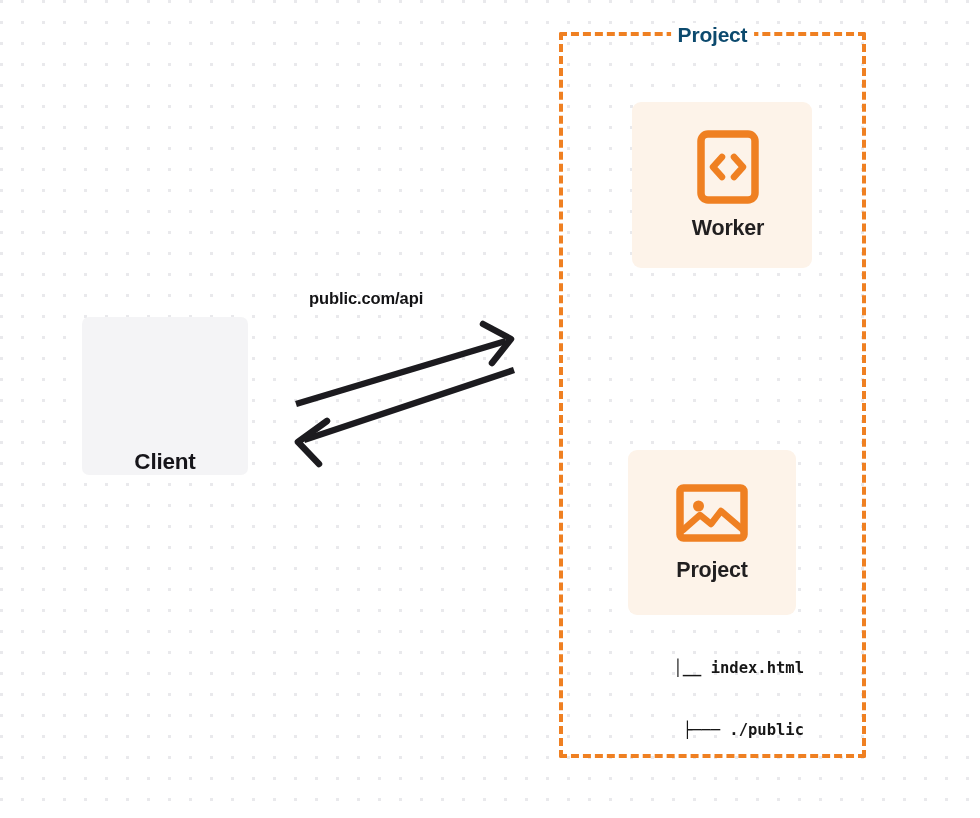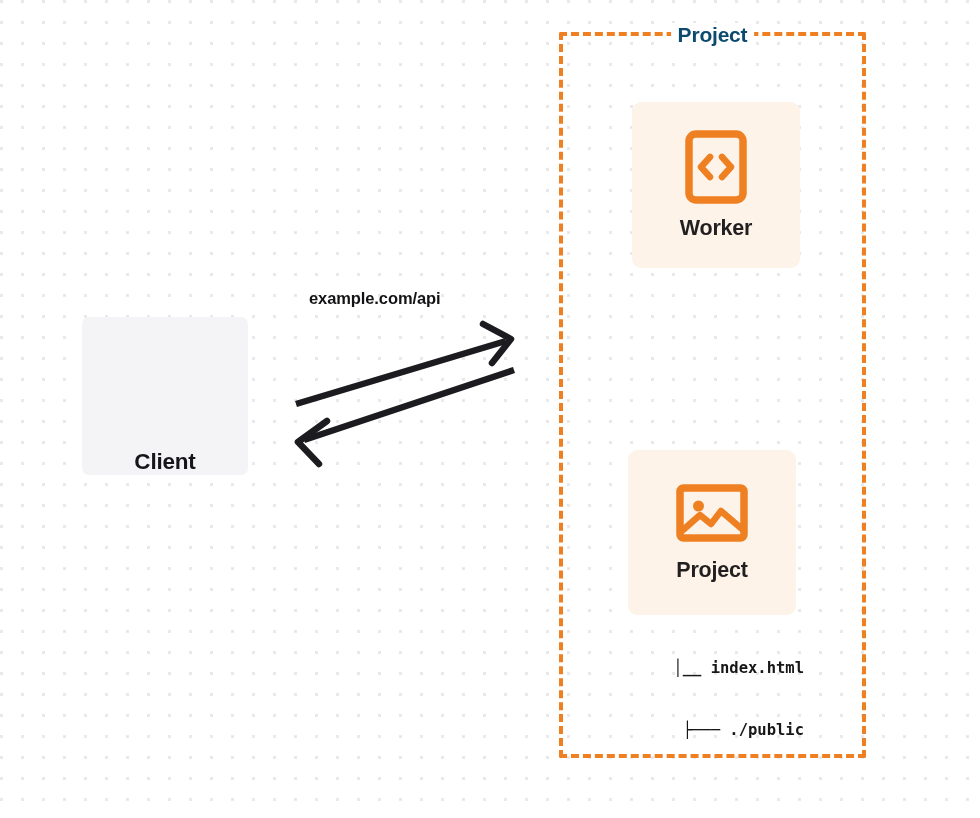--- a/index.html
+++ b/index.html
@@ -78,20 +78,21 @@
     border-radius: 9px;
     display: flex;
     flex-direction: column;
     align-items: center;
     justify-content: center;
   }
   #worker-card {
     left: 632px;
     top: 102px;
     height: 166px;
+    padding-left: 12px;
   }
   #assets-card {
     left: 628px;
     top: 450px;
     height: 165px;
   }
   .service-card .card-icon {
     display: block;
     line-height: 0;
   }
@@ -139,21 +140,21 @@
 </style>
 </head>
 <body>
 
 <div id="canvas">
 
   <div id="client-box">
     <span class="box-label">Client</span>
   </div>
 
-  <div id="request-label">example.com/api</div>
+  <div id="request-label">public.com/api</div>
 
   <svg id="connection-arrows" width="250" height="150" viewBox="0 0 250 150">
 
     <g>
       <line x1="16" y1="84" x2="226" y2="21" stroke="#1c1b1f" stroke-width="6.5" stroke-linecap="butt"></line>
       <polyline points="203,4 231,19 212,43" fill="none" stroke="#1c1b1f" stroke-width="6.5" stroke-linecap="round" stroke-linejoin="round"></polyline>
     </g>
 
     <g>
       <line x1="234" y1="50" x2="24" y2="120" stroke="#1c1b1f" stroke-width="6.5" stroke-linecap="butt"></line>

